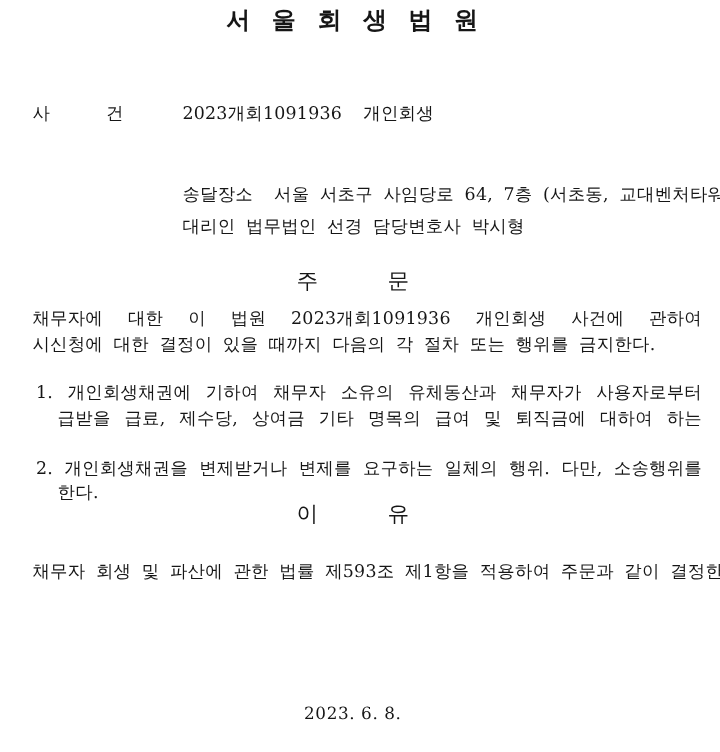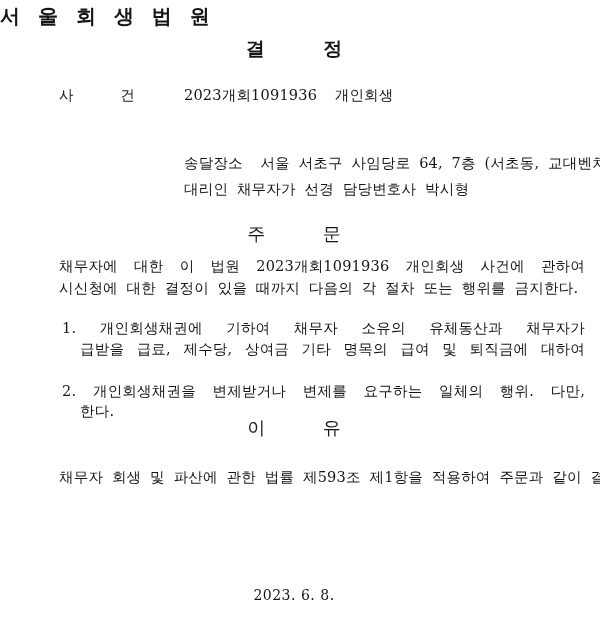--- a/index.html
+++ b/index.html
@@ -8,20 +8,21 @@
     width:600px;height:627px;
     margin:0 auto;
     background:#ffffff;
     color:#161616;
     font-family:"DejaVu Serif","Liberation Serif",serif;
     overflow:hidden;
   }
   .abs{position:absolute;word-break:keep-all;}
   .court-title{
     top:3px;left:0;width:588px;
+    text-align:center;
     font-size:20px;font-weight:bold;
     letter-spacing:1px;word-spacing:9px;
   }
   .doc-title{
     top:36px;left:0;width:588px;
     text-align:center;
     font-size:19px;font-weight:bold;
     word-spacing:52px;
   }
   .section-heading{
@@ -29,21 +30,20 @@
     text-align:center;
     font-size:18px;font-weight:normal;
     word-spacing:52px;
   }
   .body-line{
     font-size:14.5px;
     line-height:20px;
     letter-spacing:0.2px;
     word-spacing:4px;
     white-space:nowrap;
-    margin-left:32px;
   }
   .jline{
     left:27px;right:15px;
     text-align:justify;
     text-align-last:justify;
     white-space:normal;
     height:21px;overflow:hidden;
   }
   .case-label{
     display:inline-block;width:76px;
@@ -62,31 +62,30 @@
     letter-spacing:0.5px;
   }
 </style>
 </head>
 <body>
 
 <div class="page">
 
   <div class="abs court-title">서 울 회 생 법 원</div>
 
-  <div class="abs doc-title">결 정</div>
 
   <div class="abs body-line case-row" style="top:85px;">
     <span class="case-label">사 건</span>
     <span class="case-value">2023개회1091936  개인회생</span>
   </div>
 
 
   <div class="abs body-line addr-line" style="top:153px;">송달장소  서울 서초구 사임당로 64, 7층 (서초동, 교대벤처타워)</div>
 
-  <div class="abs body-line addr-line" style="top:179px;">대리인 채무자가 선경 담당변호사 박시형</div>
+  <div class="abs body-line addr-line" style="top:179px;">대리인 법무법인 선경 담당변호사 박시형</div>
 
   <div class="abs section-heading" style="top:222px;">주 문</div>
 
   <div class="abs body-line jline" style="top:256px;">채무자에 대한 이 법원 2023개회1091936 개인회생 사건에 관하여 개인회생절차의 개</div>
   <div class="abs body-line" style="top:278px;left:27px;">시신청에 대한 결정이 있을 때까지 다음의 각 절차 또는 행위를 금지한다.</div>
 
   <div class="abs body-line jline list-start" style="top:318px;left:30px;">1. 개인회생채권에 기하여 채무자 소유의 유체동산과 채무자가 사용자로부터 매월 지</div>
   <div class="abs body-line jline indent-line" style="top:339px;left:48px;">급받을 급료, 제수당, 상여금 기타 명목의 급여 및 퇴직금에 대하여 하는 강제집행·</div>
 
   <div class="abs body-line jline list-start" style="top:381px;left:30px;">2. 개인회생채권을 변제받거나 변제를 요구하는 일체의 행위. 다만, 소송행위를 제외</div>

